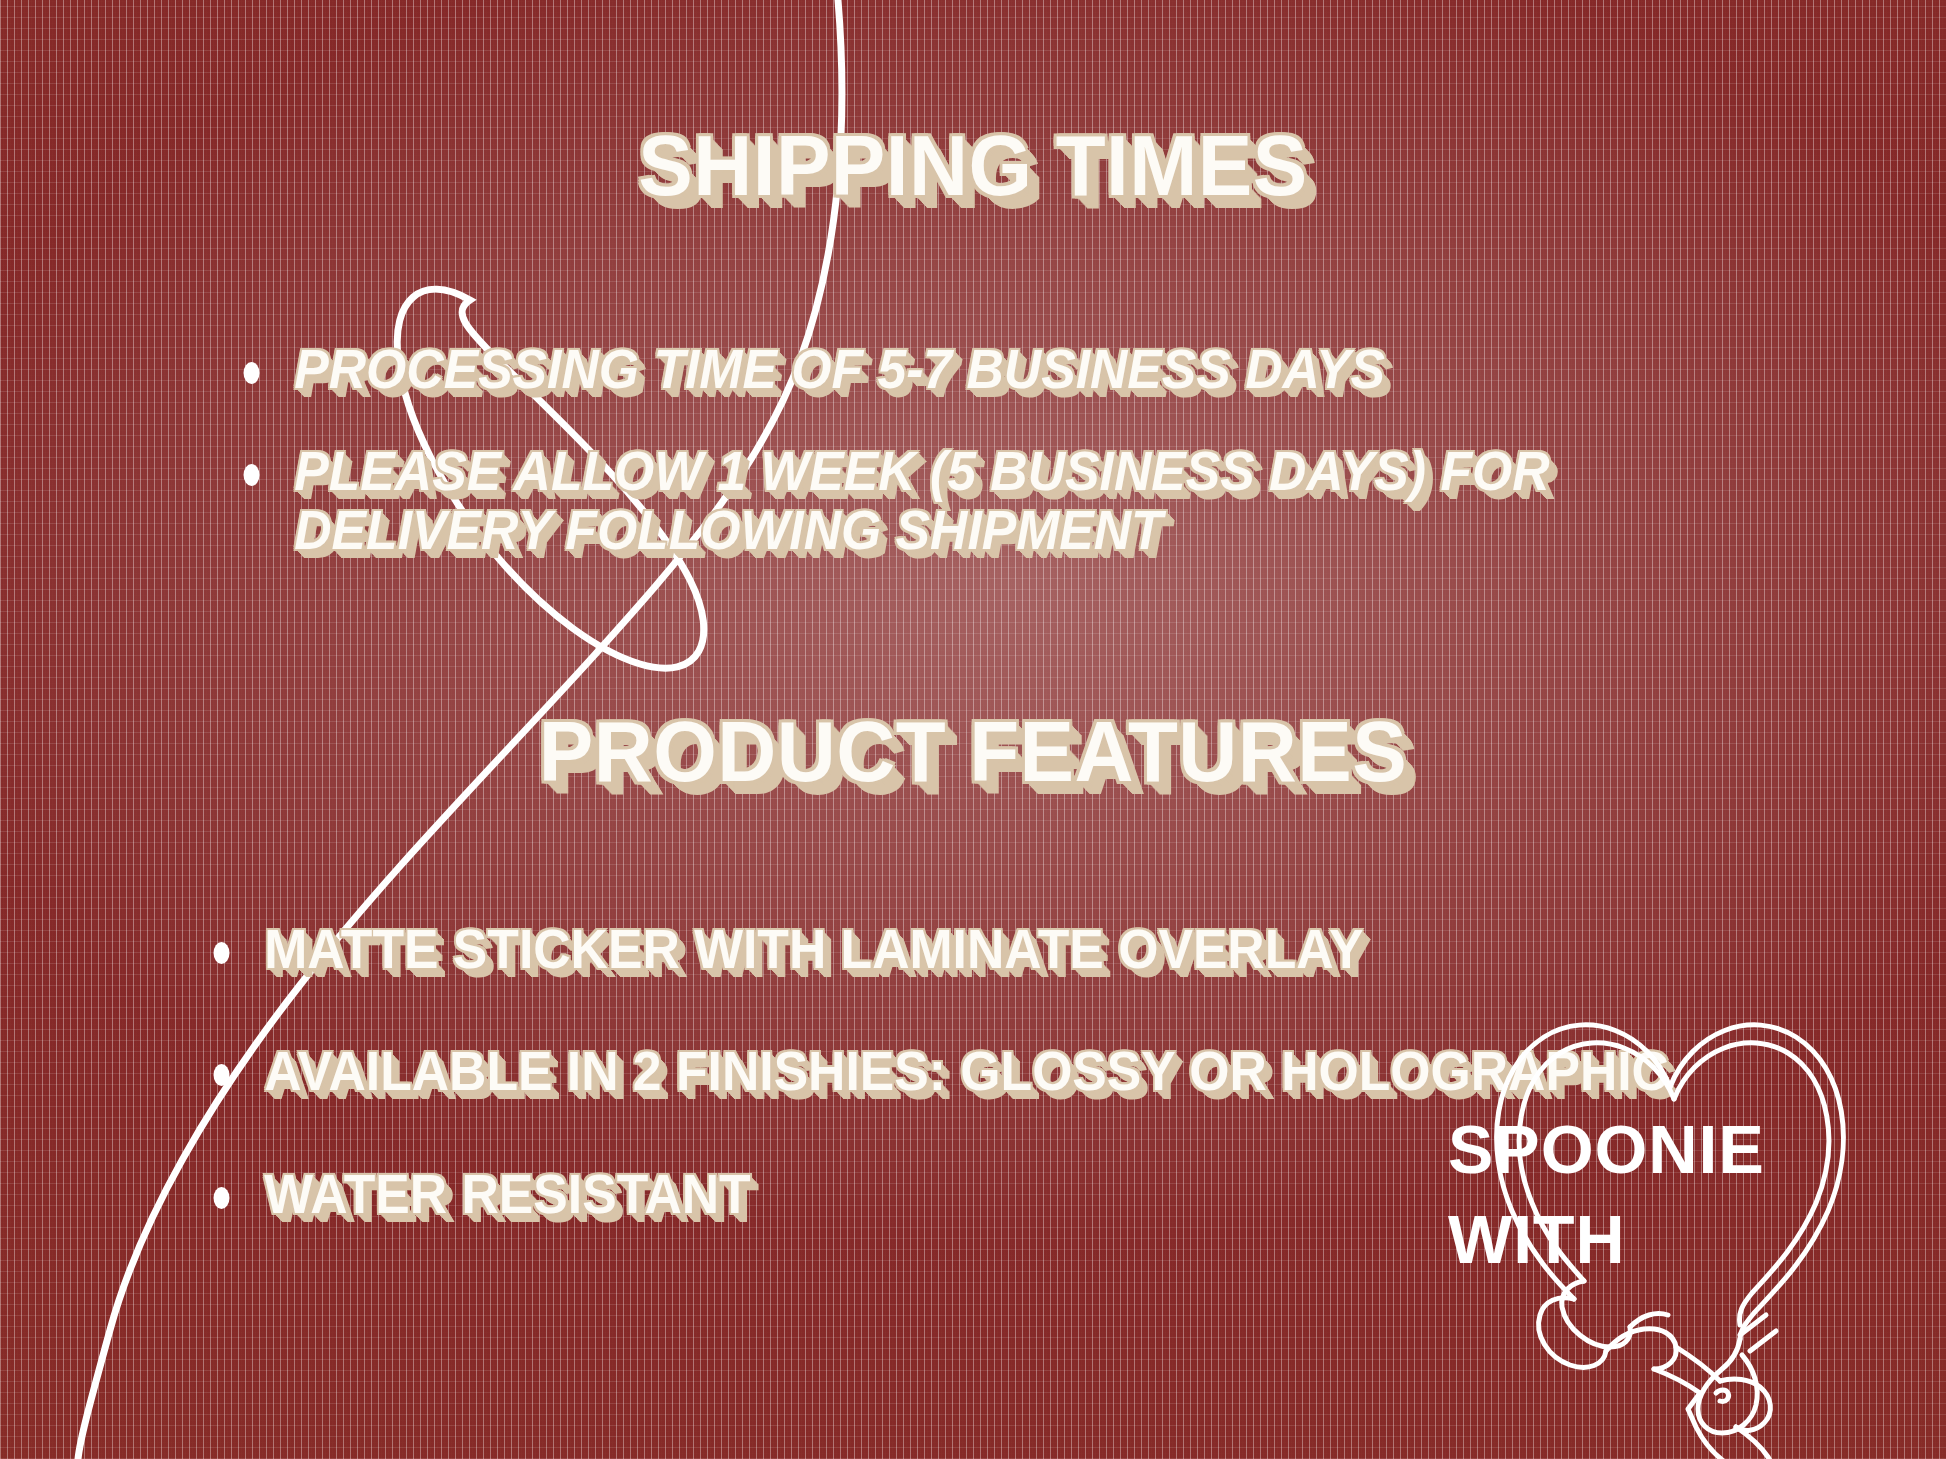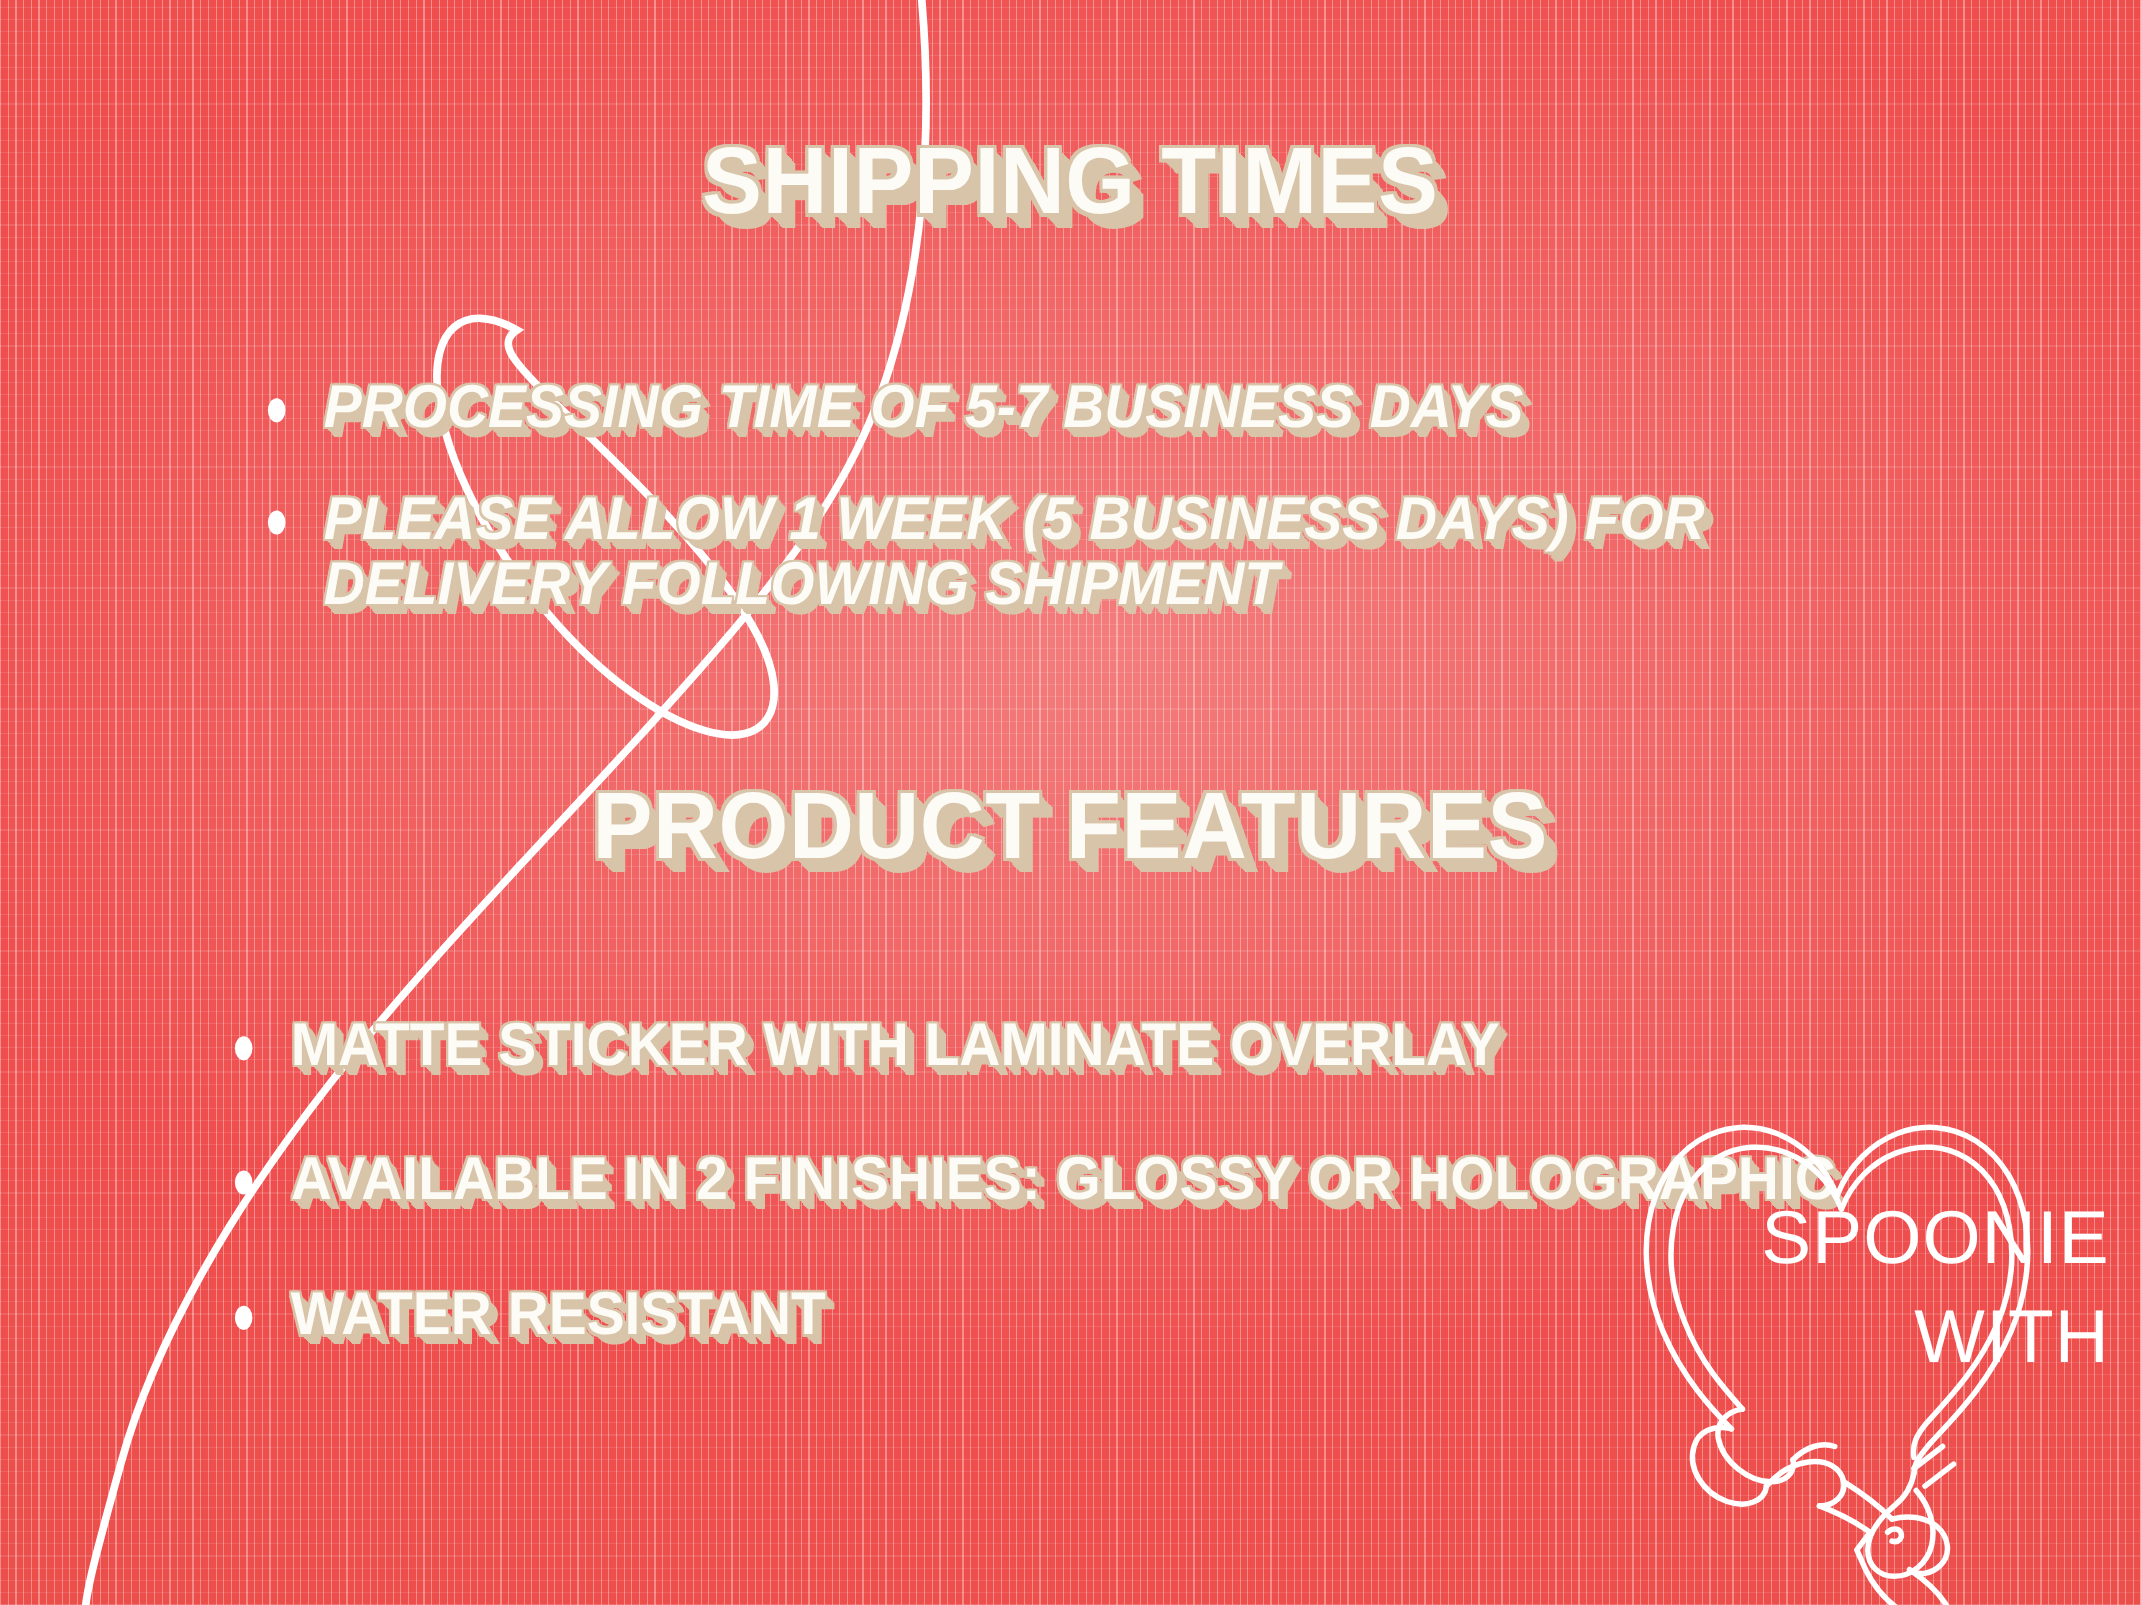--- a/index.html
+++ b/index.html
@@ -7,21 +7,21 @@
     padding: 0;
     background: #ffffff;
   }
   * { box-sizing: border-box; }
 
   .slide {
     position: relative;
     width: 1946px;
     height: 1459px;
     overflow: hidden;
-    background-color: #ef4444;
+    background-color: #7f1d1d;
     font-family: "Liberation Sans", sans-serif;
   }
 
   
   .texture-v {
     position: absolute;
     inset: 0;
     pointer-events: none;
     background-image: repeating-linear-gradient(
       90deg,
@@ -173,24 +173,24 @@
     right: 28px;
     bottom: -6px;
     width: 470px;
     height: 470px;
     z-index: 6;
   }
   .logo-text {
     position: absolute;
     left: 0;
     right: 0;
-    top: 96px;
-    text-align: right;
+    top: 120px;
+    text-align: left;
     color: #ffffff;
-    font-weight: 400;
+    font-weight: 700;
     line-height: 1.0;
     pointer-events: none;
   }
   .logo-text .l1 { display: block; font-size: 68px; letter-spacing: 1px; }
   .logo-text .l2 { display: block; font-size: 68px; letter-spacing: 1px; margin-top: 22px; }
 </style>
 </head>
 <body>
 
 <div class="slide">

